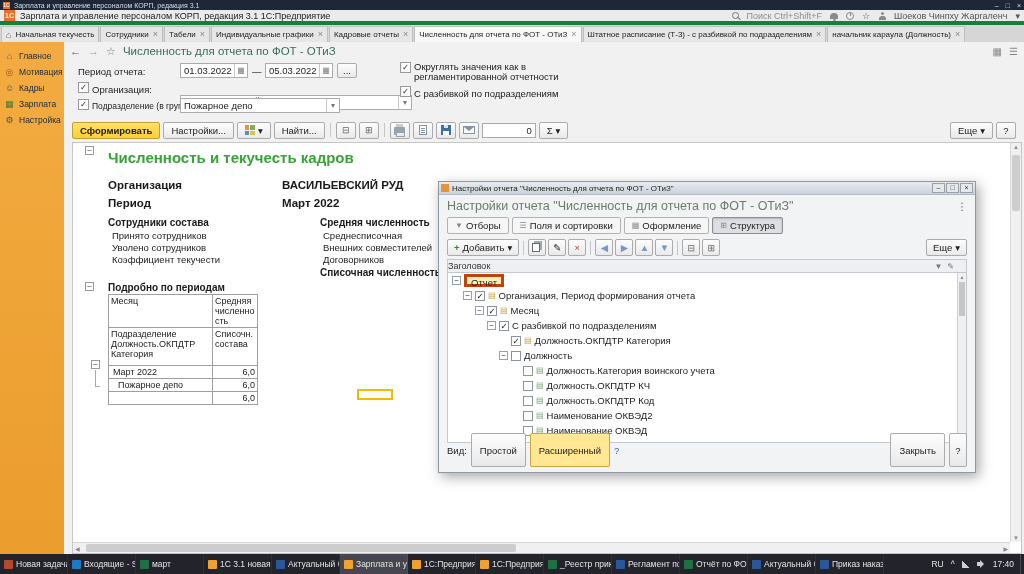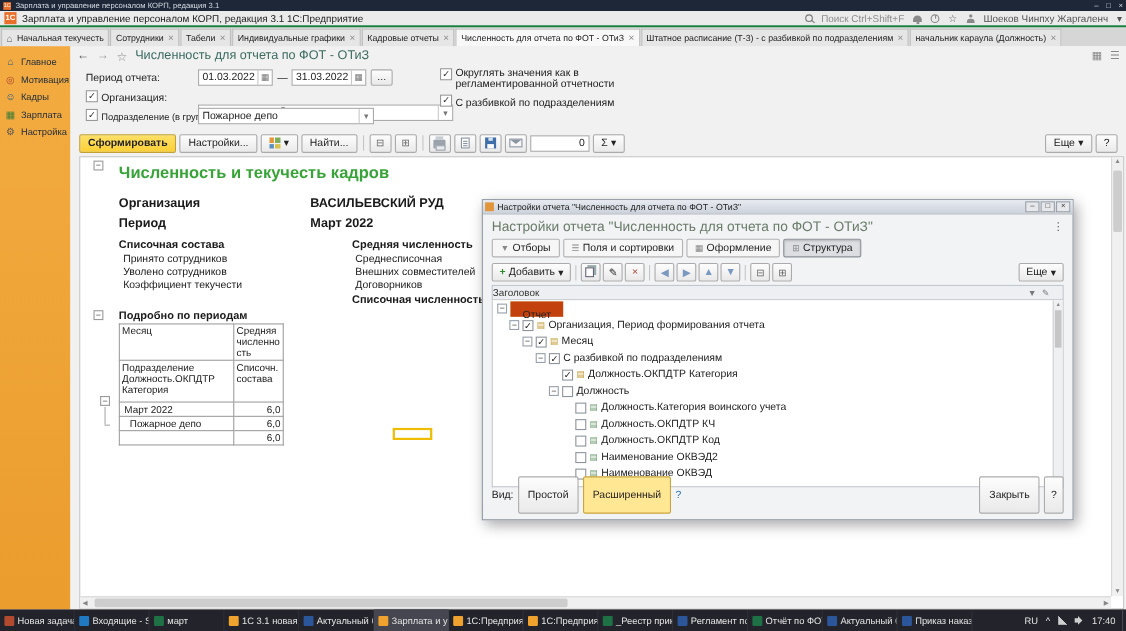--- a/index.html
+++ b/index.html
@@ -4,21 +4,21 @@
 <style>
 *{margin:0;padding:0;box-sizing:border-box}
 html,body{width:1024px;height:574px;overflow:hidden}
 body{position:relative;font-family:"Liberation Sans",sans-serif;font-size:10px;color:#222;background:#f1f1f1}
 .ab{position:absolute}
 
 #titlebar{position:absolute;left:0;top:0;width:1024px;height:10px;background:#1d2737;display:flex;align-items:center;gap:4px;padding:0 3px;color:#d7dde6;font-size:7px;white-space:nowrap}
 #titlebar .logo{width:7px;height:7px;background:#e8702a;color:#fff;font-size:5px;line-height:7px;text-align:center;flex:none}
 #titlebar .wc{margin-left:auto;display:flex;gap:7px}
 
-#appbar{position:absolute;left:0;top:10px;width:1024px;height:15px;background:#ebebeb;border-bottom:2px solid #15803d;display:flex;align-items:center;gap:5px;padding:0 4px;font-size:9px;white-space:nowrap}
+#appbar{position:absolute;left:0;top:10px;width:1024px;height:15px;background:#ebebeb;border-bottom:4px solid #15803d;display:flex;align-items:center;gap:5px;padding:0 4px;font-size:9px;white-space:nowrap}
 #appbar .badge{width:11px;height:11px;background:#e8702a;color:#fff;font-weight:bold;font-size:7px;line-height:11px;text-align:center;flex:none}
 #appbar .right{margin-left:auto;display:flex;align-items:center;gap:8px;color:#555}
 #appbar .muted{color:#8d8d8d}
 .srch{width:7px;height:7px;border:1.2px solid #777;border-radius:50%;position:relative;display:inline-block}
 .srch::after{content:"";position:absolute;width:4px;height:1.2px;background:#777;right:-3px;bottom:-1px;transform:rotate(40deg)}
 .bell{width:8px;height:6px;background:#8a8a8a;border-radius:4px 4px 0 0;position:relative;display:inline-block}
 .bell::after{content:"";position:absolute;left:2.5px;bottom:-2px;width:3px;height:2px;background:#8a8a8a;border-radius:50%}
 .clockico{width:8px;height:8px;border:1.2px solid #8a8a8a;border-radius:50%;position:relative;display:inline-block}
 .clockico::after{content:"";position:absolute;left:45%;top:12%;width:1.2px;height:3px;background:#8a8a8a}
 .person{width:8px;height:8px;position:relative;display:inline-block}
@@ -117,21 +117,21 @@
 .dgh .gicons{margin-left:auto;display:flex;gap:5px;padding-right:12px;color:#777;font-size:8px}
 #dtree{margin:0 8px;height:170px;background:#fff;border:1px solid #c3c8ce;border-top:none;position:relative;overflow:hidden;font-size:9.5px}
 .trow{height:15px;display:flex;align-items:center;gap:3px;white-space:nowrap}
 .exp{width:9px;height:9px;border:1px solid #97a0ab;background:#fff;font-size:8px;line-height:7px;text-align:center;color:#333;flex:none}
 .exp[data-on="false"]{visibility:hidden}
 .cb{width:10px;height:10px;border:1px solid #8d949c;background:#fff;font-size:8.5px;line-height:9px;text-align:center;color:#222;flex:none}
 .cb[data-checked="true"]::before{content:"✓"}
 .fic{font-size:8px;flex:none}
 .fy{color:#c49a33}.fg{color:#6f9f6f}
 .lv0{padding-left:4px}.lv1{padding-left:15px}.lv2{padding-left:27px}.lv3{padding-left:39px}.lv4{padding-left:51px}.lv5{padding-left:63px}
-.rootb{background:#fcf0b8;border:7px solid #c2410c;padding:0 4px;height:13px;line-height:12px}
+.rootb{background:#fcf0b8;border:3px solid #c2410c;padding:0 4px;height:13px;line-height:12px}
 .dvsb{position:absolute;right:0;top:0;width:9px;bottom:0;background:#eef0f2;border-left:1px solid #d0d0d0;font-size:5px;color:#888;display:flex;flex-direction:column;justify-content:space-between;align-items:center;padding:1px 0}
 .dvsb .thumb{position:absolute;top:9px;left:1px;width:6px;height:34px;background:#c6c6c6}
 #dfoot{position:absolute;left:8px;right:8px;bottom:5px;display:flex;align-items:center;gap:4px;font-size:9.5px}
 #dfoot .btn{height:34px;padding:0 8px}
 #dfoot .sel{background:#ffe793;border-color:#c9a53e}
 .qm{color:#2a6fb5}
 
 #taskbar{position:absolute;left:0;top:554px;width:1024px;height:20px;background:#23242b;display:flex;align-items:center;color:#e4e4e4;font-size:8.5px}
 .task{width:68px;height:20px;display:flex;align-items:center;gap:3px;padding:0 4px;border-right:1px solid rgba(255,255,255,.05);overflow:hidden;white-space:nowrap;flex:none}
 .task.active{background:#45464f}
@@ -243,21 +243,21 @@
 </div>
 
 <div id="filters">
   <span class="lbl" style="left:14px;top:6px">Период отчета:</span>
   <div class="inp" style="left:116px;top:3px;width:68px">
     <span class="val">01.03.2022</span>
     <span class="ib">▦</span>
   </div>
   <span class="lbl" style="left:188px;top:6px">—</span>
   <div class="inp" style="left:201px;top:3px;width:68px">
-    <span class="val">31.03.2022</span>
+    <span class="val">05.03.2022</span>
     <span class="ib">▦</span>
   </div>
   <div class="btn ab" style="left:273px;top:3px;width:20px;height:15px">...</div>
 
   <span class="chk" style="left:336px;top:2px">✓</span>
   <span class="lbl wrap2" style="left:350px;top:2px">Округлять значения как в регламентированной отчетности</span>
 
   <span class="chk" style="left:14px;top:22px">✓</span>
   <span class="lbl" style="left:28px;top:24px">Организация:</span>
   <div class="inp" style="left:116px;top:35px;width:232px">
@@ -329,21 +329,21 @@
     <span class="gm" style="left:18px;top:217px">−</span>
     <span class="gline"></span>
     <span class="gelbow"></span>
 
     <div id="rtitle">Численность и текучесть кадров</div>
     <span class="rb12" style="left:35px;top:36px">Организация</span>
     <span class="rb12" style="left:209px;top:36px">ВАСИЛЬЕВСКИЙ РУД</span>
     <span class="rb12" style="left:35px;top:54px">Период</span>
     <span class="rb12" style="left:209px;top:54px">Март 2022</span>
 
-    <span class="rb10" style="left:35px;top:74px">Списочная состава</span>
+    <span class="rb10" style="left:35px;top:74px">Сотрудники состава</span>
     <span class="r9" style="left:39px;top:87px">Принято сотрудников</span>
     <span class="r9" style="left:39px;top:99px">Уволено сотрудников</span>
     <span class="r9" style="left:39px;top:111px">Коэффициент текучести</span>
 
     <span class="rb10" style="left:247px;top:74px">Средняя численность</span>
     <span class="r9" style="left:250px;top:87px">Среднесписочная</span>
     <span class="r9" style="left:250px;top:99px">Внешних совместителей</span>
     <span class="r9" style="left:250px;top:111px">Договорников</span>
     <span class="rb10" style="left:247px;top:124px">Списочная численность</span>
 

